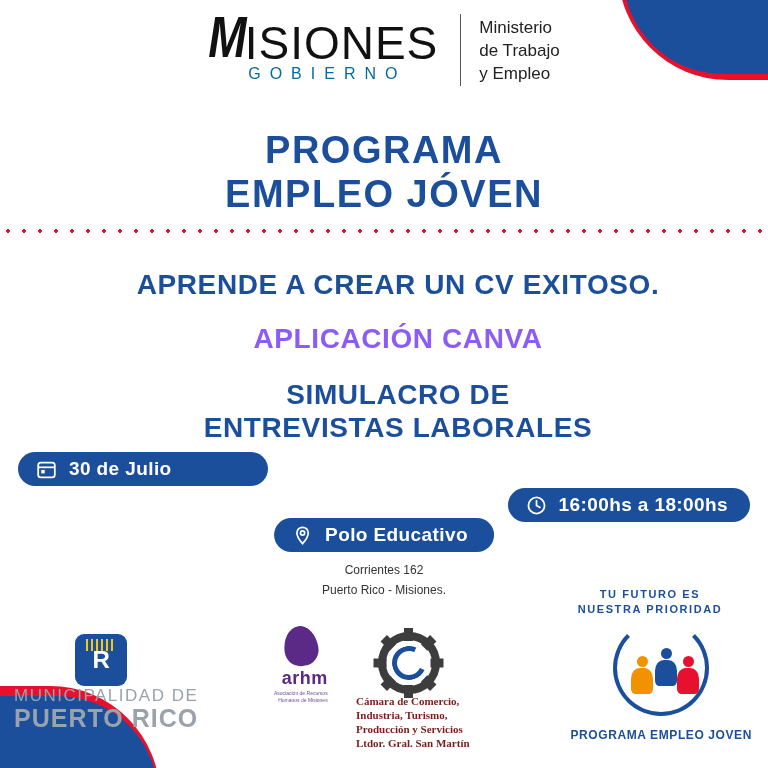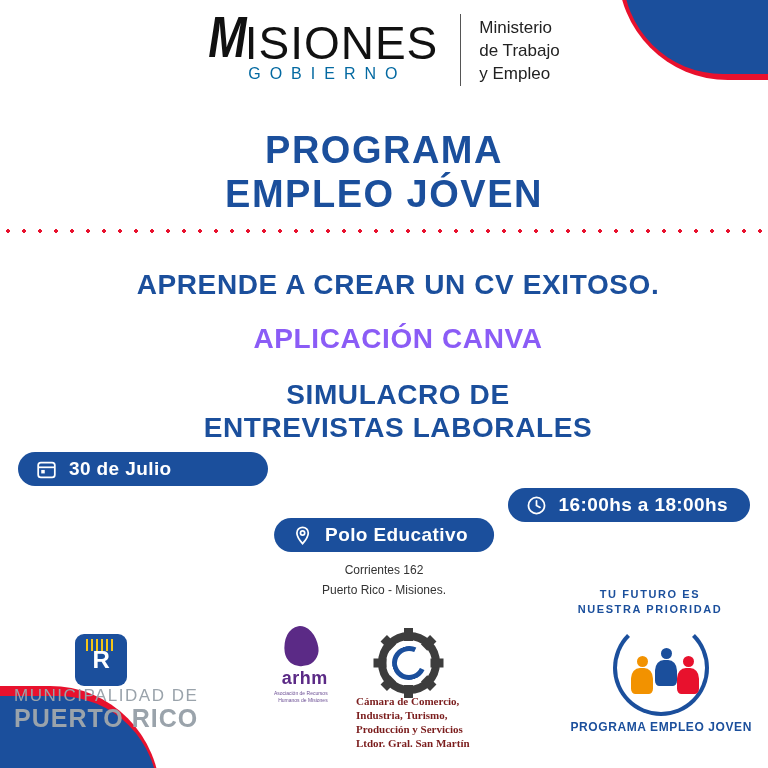--- a/index.html
+++ b/index.html
@@ -378,21 +378,21 @@
   .fig-body {
     width: 22px; height: 26px;
     border-radius: 40% 40% 20% 20%;
     margin-top: 1px;
   }
   .joven-label {
     color: #1b4f9c;
     font-size: 12px;
     font-weight: 700;
     letter-spacing: 0.6px;
-    margin-top: 4px;
+    margin-top: 12px;
   }
 </style>
 </head>
 <body>
 
 <div class="poster">
 
   <div class="corner-tr"></div>
   <div class="corner-tr2"></div>
   <div class="corner-bl"></div>

